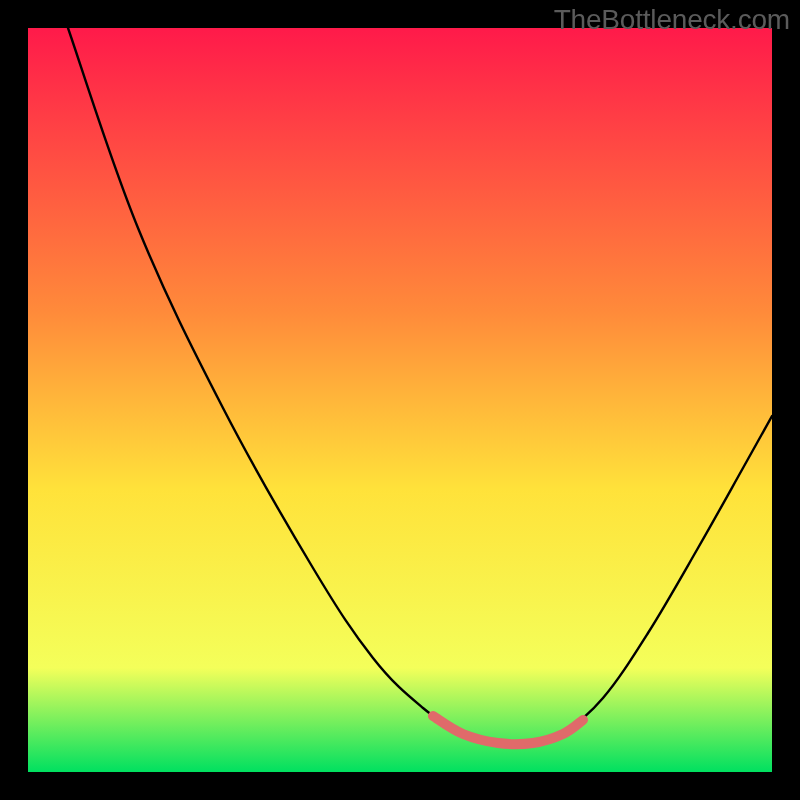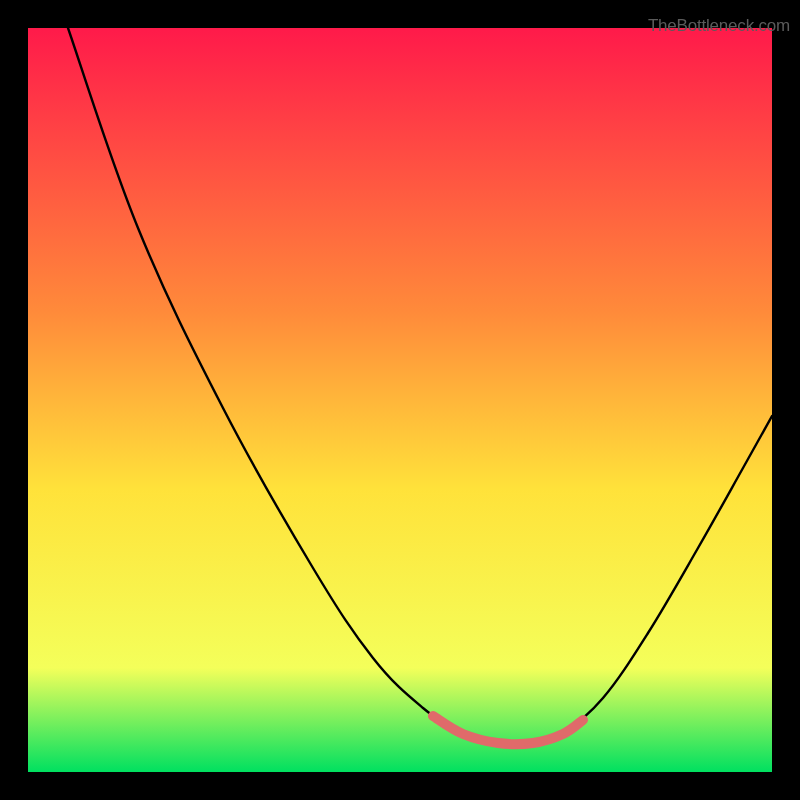--- a/index.html
+++ b/index.html
@@ -6,24 +6,24 @@
   body {
     width: 800px;
     height: 800px;
     background: #000;
     position: relative;
     font-family: Arial, Helvetica, sans-serif;
     overflow: hidden;
   }
   .watermark {
     position: absolute;
-    top: 16px;
+    top: 4px;
     right: 10px;
     color: #5b5b5b;
-    font-size: 17px;
+    font-size: 28px;
     font-weight: 500;
     letter-spacing: -0.2px;
     z-index: 4;
   }
   .plot {
     position: absolute;
     left: 28px;
     top: 28px;
     width: 744px;
     height: 744px;

